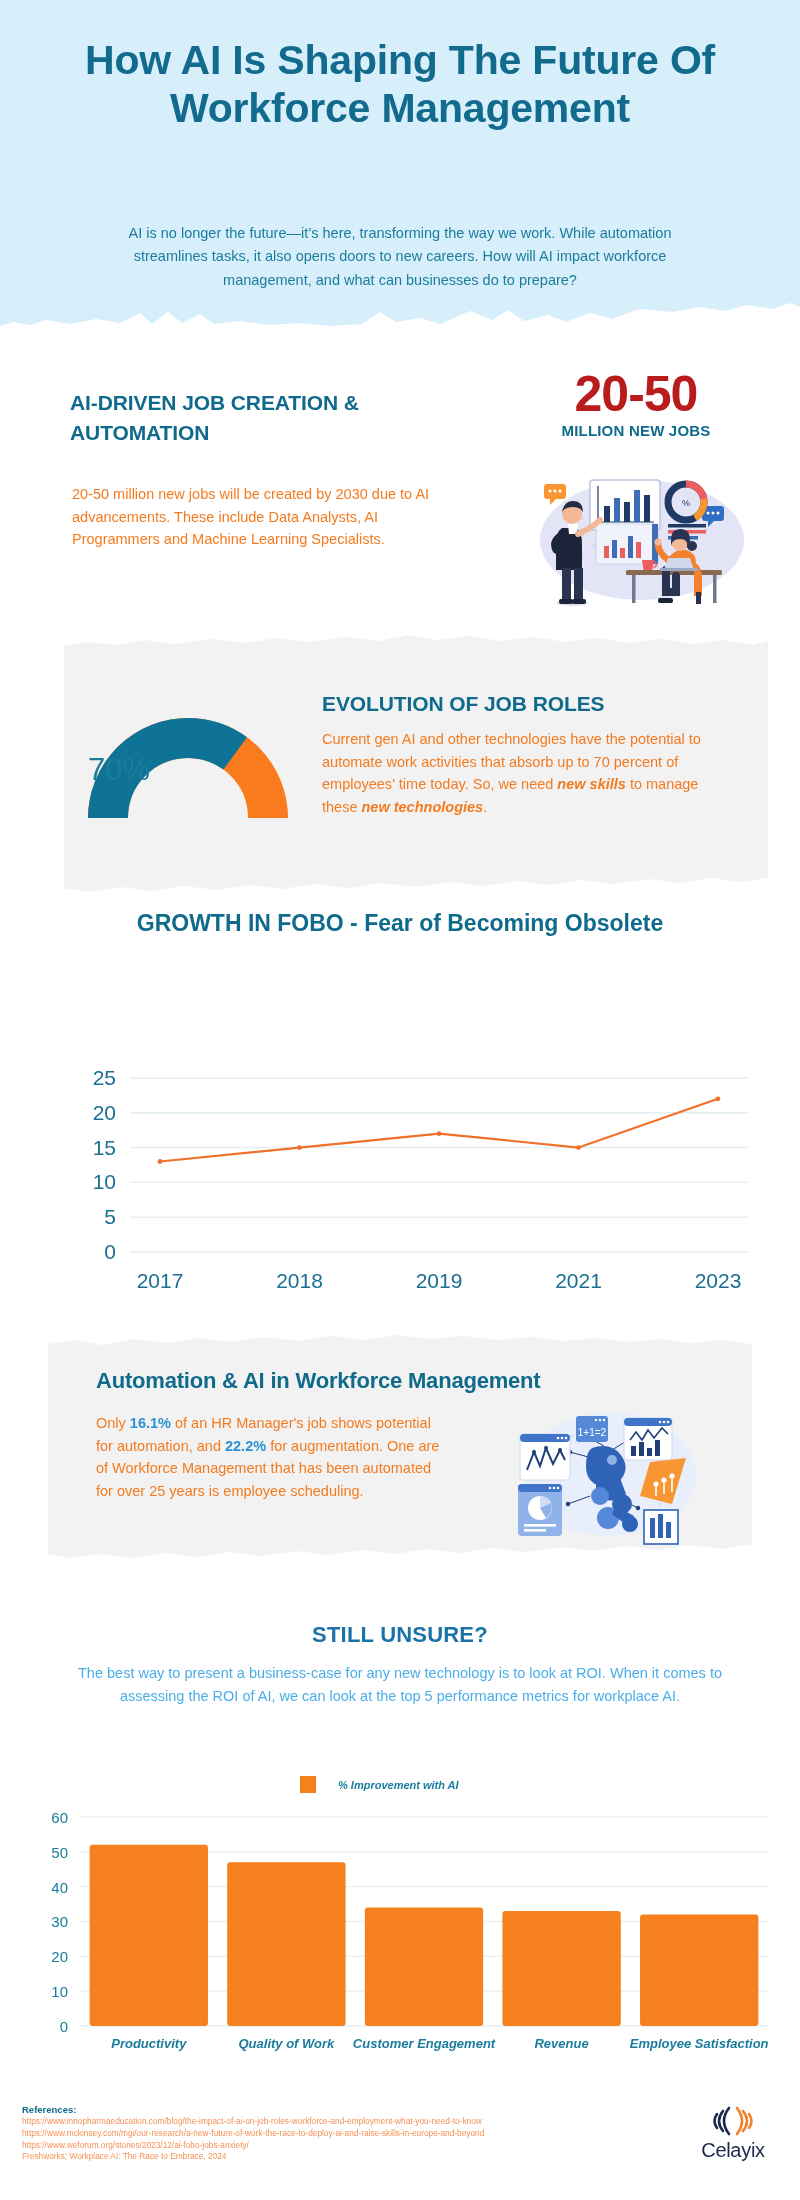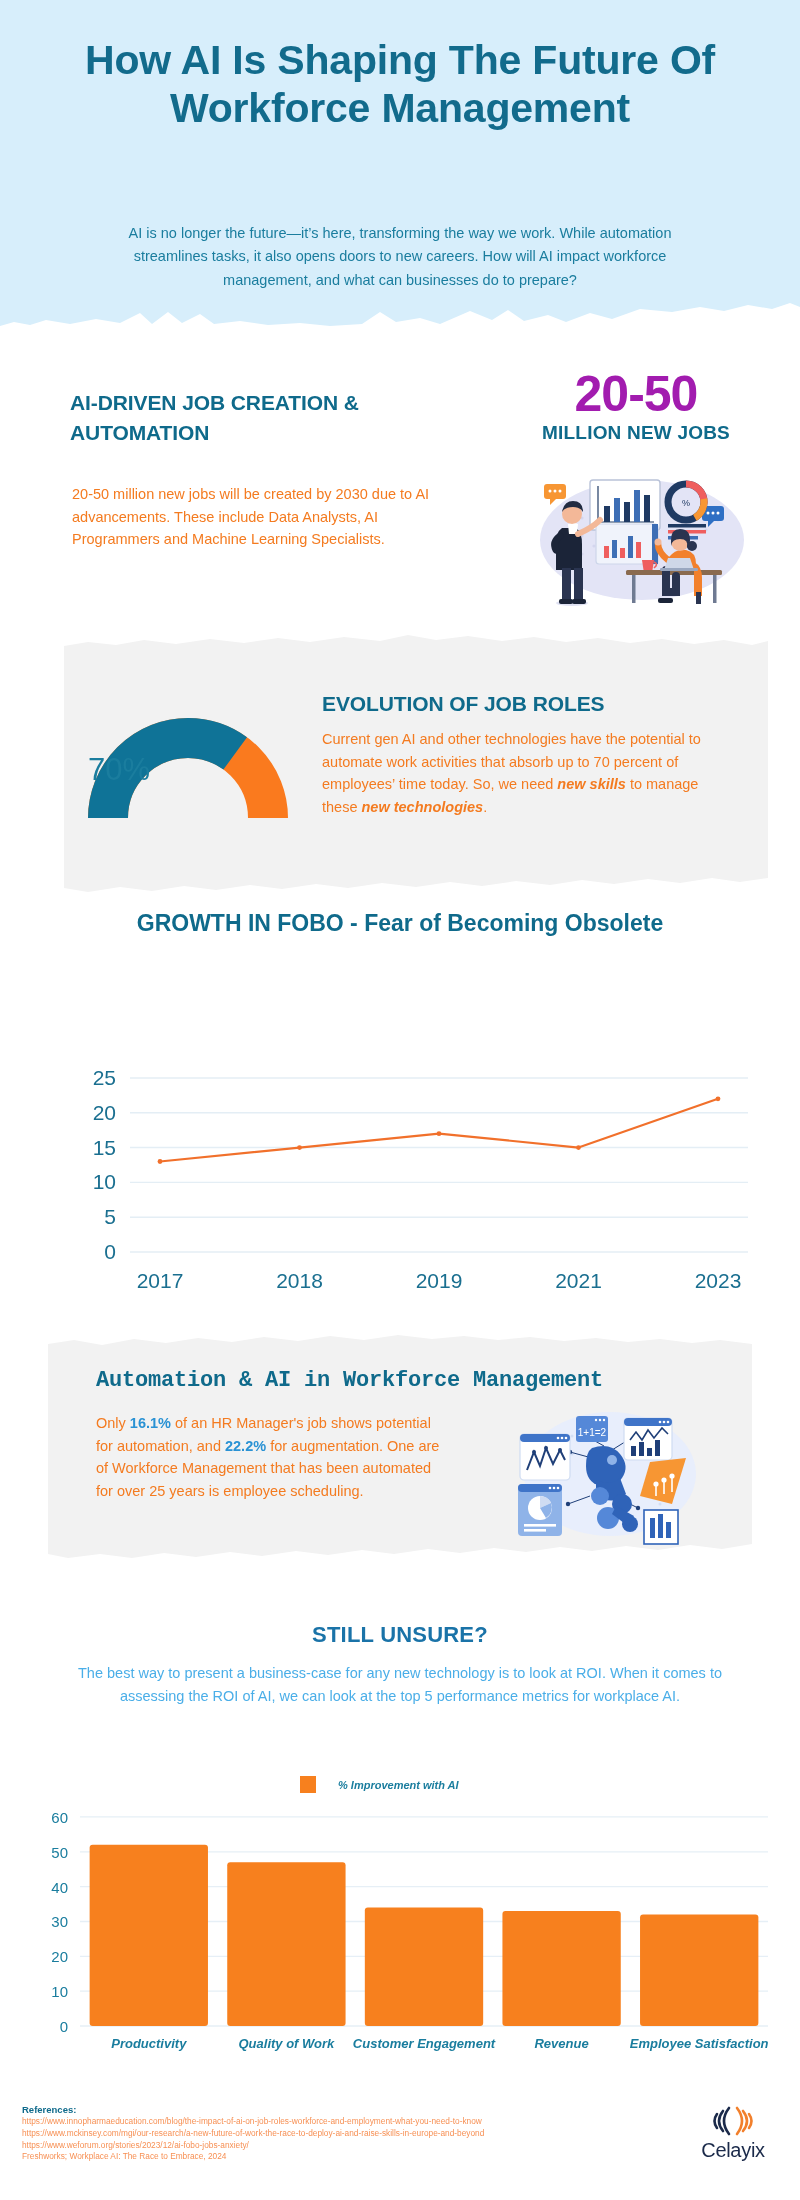--- a/index.html
+++ b/index.html
@@ -70,29 +70,29 @@
     font-size: 14.5px;
     line-height: 1.56;
   }
   .s1-stat {
     position: absolute;
     left: 500px; top: 368px;
     width: 272px;
     text-align: center;
   }
   .s1-stat-big {
-    color: #a21caf;
+    color: #b91c1c;
     font-size: 50px;
     font-weight: bold;
     line-height: 1.04;
     letter-spacing: -1px;
   }
   .s1-stat-small {
     color: #0f6a8b;
-    font-size: 19px;
+    font-size: 15px;
     font-weight: bold;
     letter-spacing: 0.2px;
     margin-top: 2px;
   }
   .s1-art {
     position: absolute;
     left: 510px; top: 462px;
     width: 260px; height: 150px;
   }
 
@@ -162,21 +162,20 @@
   
   .panel-4 { left: 48px; top: 1332px; width: 704px; height: 226px; }
   .s4-head {
     position: absolute;
     left: 96px; top: 1368px;
     width: 620px;
     color: #0f6a8b;
     font-size: 22px;
     font-weight: bold;
     letter-spacing: -0.2px;
-    font-family: Liberation Mono, monospace;
   }
   .s4-body {
     position: absolute;
     left: 96px; top: 1412px;
     width: 355px;
     color: #f47b20;
     font-size: 14.5px;
     line-height: 1.56;
   }
   .s4-body b { color: #2a92d4; font-weight: bold; }

